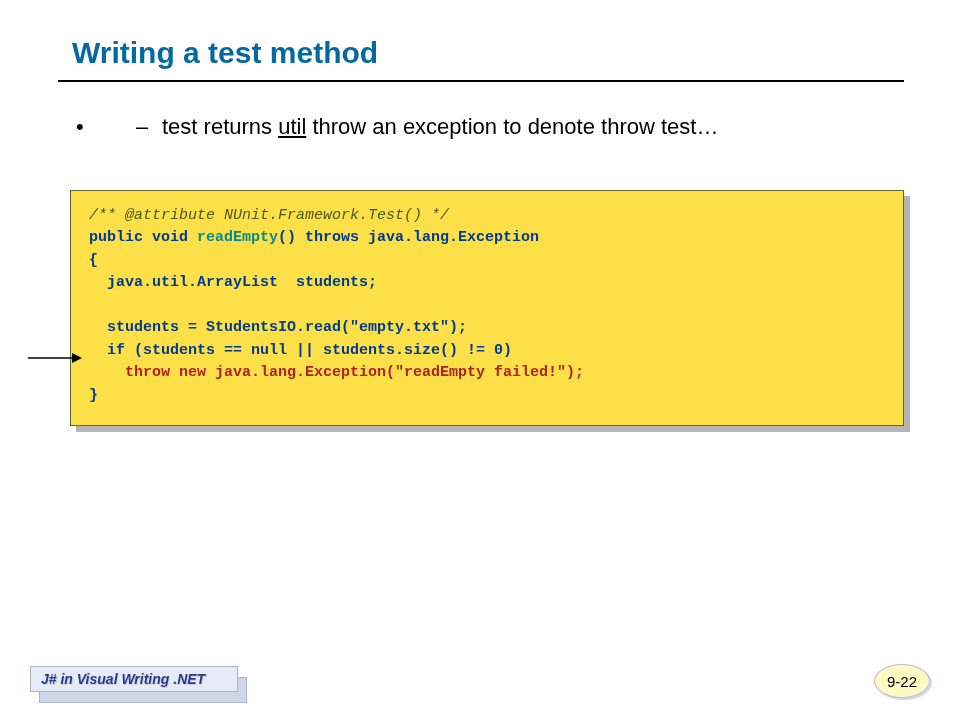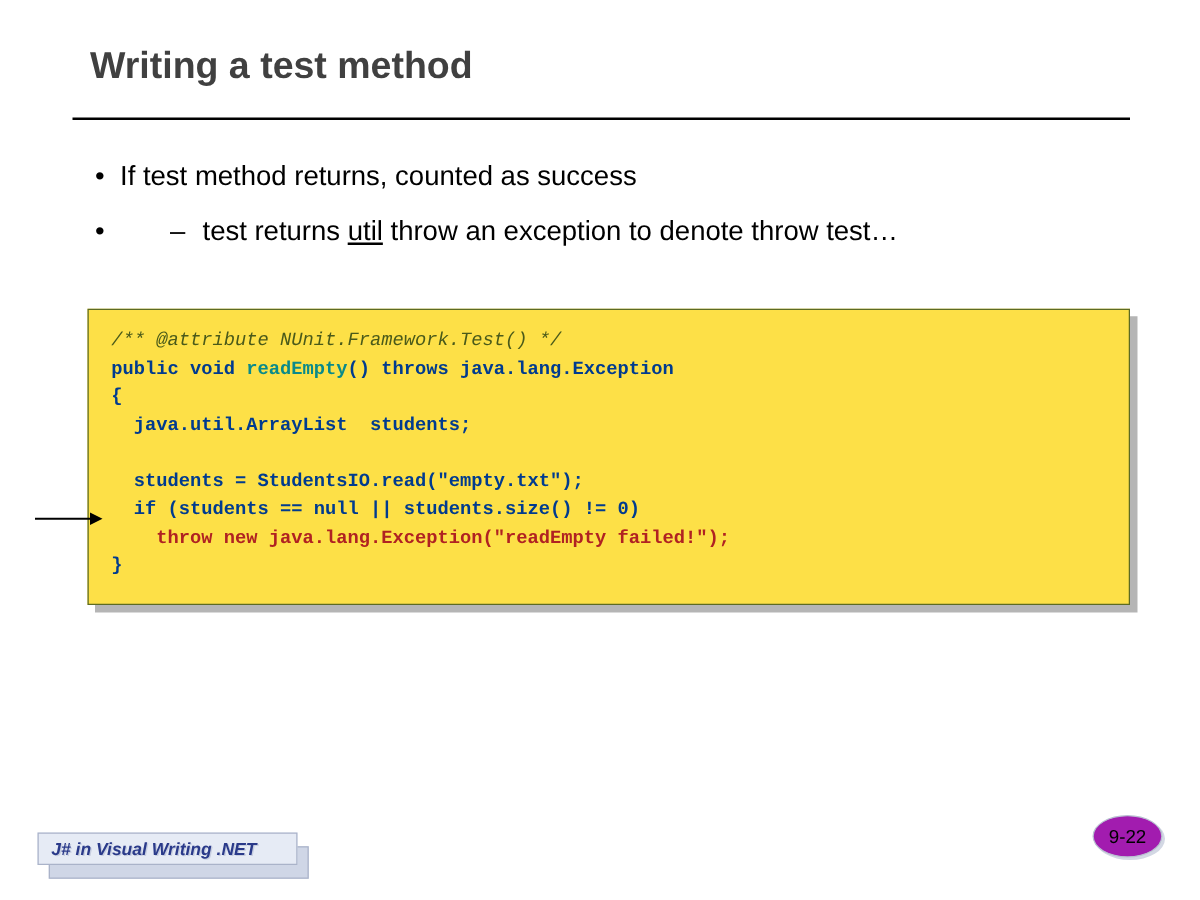--- a/index.html
+++ b/index.html
@@ -10,22 +10,22 @@
     font-family: Arial, Helvetica, sans-serif;
     position: relative;
     overflow: hidden;
   }
   .slide {
     padding: 36px 56px 0 72px;
   }
   .title {
     font-size: 30px;
     font-weight: bold;
-    color: #404040;
-    margin-bottom: 24px;
+    color: #0369a1;
+    margin-bottom: 10px;
   }
   .title-rule {
     border: none;
     border-top: 2px solid #000;
     margin-bottom: 30px;
     margin-left: -14px;
   }
   .bullets {
     list-style: none;
     margin-left: 0;
@@ -136,44 +136,43 @@
   }
   .pagewrap {
     position: absolute;
     right: 0;
     bottom: -2px;
     width: 58px;
     height: 36px;
   }
   .page-oval {
     position: absolute;
-    right: 0; bottom: 16px;
+    right: 0; bottom: 4px;
     width: 56px; height: 34px;
     border-radius: 50%;
-    background: #a21caf;
+    background: #fef9c3;
     border: 1px solid #b9c0d1;
     box-shadow: 2px 2px 0 #d3d8e4;
     display: flex;
     align-items: center;
     justify-content: center;
   }
   .page-num {
     font-size: 15px;
     color: #000;
   }
 </style>
 </head>
 <body>
 
 <div class="slide">
   <div class="title">Writing a test method</div>
   <hr class="title-rule">
 
   <ul class="bullets">
-    <li>If test method returns, counted as success</li>
     <li>
       <ul class="sub">
         <li>
           <span>test returns </span><span class="underline">util</span><span> throw an exception to denote throw test…</span>
         </li>
       </ul>
     </li>
   </ul>
 
   <div class="code-wrap">

